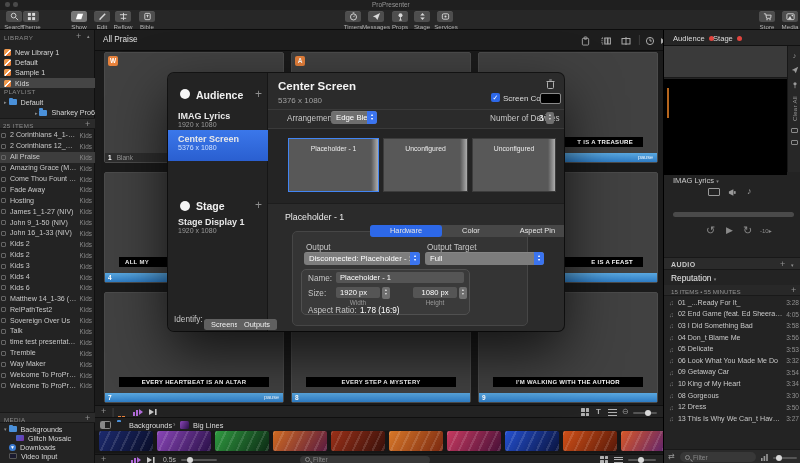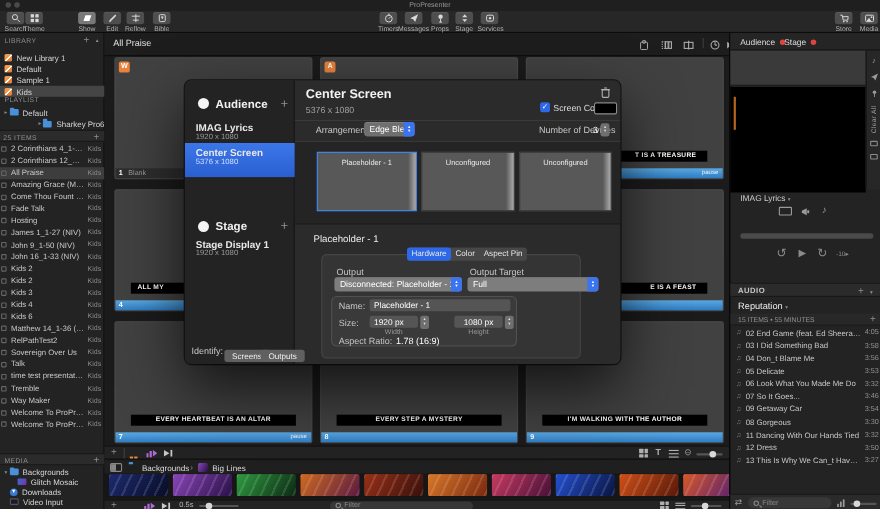--- a/index.html
+++ b/index.html
@@ -84,21 +84,21 @@
 .dlbl{font-size:8.2px;color:#c6c6c6}
 .dd{position:absolute;background:#6f6f6f;border-radius:3px;display:flex;align-items:center;height:13px;box-shadow:inset 0 .5px 0 rgba(255,255,255,.15)}
 .dd .t{flex:1;padding:0 5px;font-size:7.8px;color:#fff;white-space:nowrap;overflow:hidden}
 .dd .st{width:10px;align-self:stretch;background:#3b74ef;border-radius:0 3px 3px 0;display:flex;flex-direction:column;align-items:center;justify-content:center;color:#fff;font-size:3.6px;line-height:1.1}
 .stp{display:flex;flex-direction:column;align-items:center;justify-content:center;width:8px;height:12px;background:#6f6f6f;border-radius:2px;color:#ddd;font-size:3.4px;line-height:1.1}
 .cbx{width:9px;height:9px;background:#2d68e8;border-radius:2px;color:#fff;font-size:7px;line-height:9px;text-align:center}
 .opanel{position:absolute;top:65px;height:54px;background:#585858;border:1px solid #3c3c3c}
 .opanel .pl{position:absolute;top:6px;left:0;right:0;text-align:center;font-size:6.8px;color:#ececec}
 .blend{position:absolute;top:0;bottom:0;right:0;width:7px;background:linear-gradient(90deg,rgba(255,255,255,0),rgba(242,242,242,.55))}
 .seg{position:absolute;display:flex;background:#474747;border-radius:3px;height:12px;align-items:center}
-.seg span{padding:0 4px;font-size:7.4px;color:#e6e6e6;line-height:12px;border-radius:3px;white-space:nowrap}
+.seg span{padding:0 20px;font-size:7.4px;color:#e6e6e6;line-height:12px;border-radius:3px;white-space:nowrap}
 .seg span.on{background:#2d68e8}
 .field{position:absolute;background:#555;border-radius:2px;color:#fff;font-size:7.6px;line-height:11px;padding:0 4px;white-space:nowrap;overflow:hidden}
 .gbtn{display:inline-block;background:#606060;border-radius:2.5px;color:#f0f0f0;font-size:7.4px;line-height:11px;padding:0 7px}
 .filter-f{position:absolute;background:#383838;border-radius:5px;color:#888;font-size:6.6px;display:flex;align-items:center;padding:0 5px}
 .mag{width:5px;height:5px;border:1px solid #888;border-radius:50%;position:relative;margin-right:3px;flex:0 0 auto}
 .mag:after{content:"";position:absolute;left:4px;top:4px;width:3px;height:1px;background:#888;transform:rotate(45deg)}
 </style>
 </head>
 <body>
 
@@ -275,21 +275,21 @@
           <span class="ittl">Amazing Grace (My Ch...</span>
           <span class="itag">Kids</span>
         </div>
         <div class="irow">
           <span class="ichk"></span>
           <span class="ittl">Come Thou Fount Of Ev...</span>
           <span class="itag">Kids</span>
         </div>
         <div class="irow">
           <span class="ichk"></span>
-          <span class="ittl">Fade Talk</span>
+          <span class="ittl">Fade Away</span>
           <span class="itag">Kids</span>
         </div>
         <div class="irow">
           <span class="ichk"></span>
           <span class="ittl">Hosting</span>
           <span class="itag">Kids</span>
         </div>
         <div class="irow">
           <span class="ichk"></span>
           <span class="ittl">James 1_1-27 (NIV)</span>
@@ -613,20 +613,25 @@
     </div>
     <div class="ab" style="left:7px;top:243px;font-size:8.4px;color:#eee">
       <span>Reputation</span> <span style="font-size:5px;color:#888">▾</span></div>
     <div class="ab" style="left:0;top:255px;width:137px;height:11px;background:#282828;border-bottom:1px solid #191919">
       <span class="ab" style="left:7px;top:2.5px;font-size:6.2px;color:#909090">15 ITEMS • 55 MINUTES</span>
       <span class="ab plus" style="left:127px;top:1px">+</span>
     </div>
     <div class="ab" id="song-list" style="left:0;top:267px;width:137px;height:151px;overflow:hidden">
         <div class="song">
           <span class="ic">♫</span>
+          <span class="tt">01 _...Ready For It_</span>
+          <span class="tm">3:28</span>
+        </div>
+        <div class="song">
+          <span class="ic">♫</span>
           <span class="tt">02 End Game (feat. Ed Sheeran &amp; Fu...</span>
           <span class="tm">4:05</span>
         </div>
         <div class="song">
           <span class="ic">♫</span>
           <span class="tt">03 I Did Something Bad</span>
           <span class="tm">3:58</span>
         </div>
         <div class="song">
           <span class="ic">♫</span>
@@ -638,37 +643,32 @@
           <span class="tt">05 Delicate</span>
           <span class="tm">3:53</span>
         </div>
         <div class="song">
           <span class="ic">♫</span>
           <span class="tt">06 Look What You Made Me Do</span>
           <span class="tm">3:32</span>
         </div>
         <div class="song">
           <span class="ic">♫</span>
-          <span class="tt">07 So It Goes...</span>
-          <span class="tm">3:46</span>
-        </div>
-        <div class="song">
-          <span class="ic">♫</span>
           <span class="tt">09 Getaway Car</span>
           <span class="tm">3:54</span>
         </div>
         <div class="song">
           <span class="ic">♫</span>
+          <span class="tt">10 King of My Heart</span>
+          <span class="tm">3:34</span>
+        </div>
+        <div class="song">
+          <span class="ic">♫</span>
           <span class="tt">08 Gorgeous</span>
           <span class="tm">3:30</span>
-        </div>
-        <div class="song">
-          <span class="ic">♫</span>
-          <span class="tt">11 Dancing With Our Hands Tied</span>
-          <span class="tm">3:32</span>
         </div>
         <div class="song">
           <span class="ic">♫</span>
           <span class="tt">12 Dress</span>
           <span class="tm">3:50</span>
         </div>
         <div class="song">
           <span class="ic">♫</span>
           <span class="tt">13 This Is Why We Can_t Have Nice...</span>
           <span class="tm">3:27</span>

